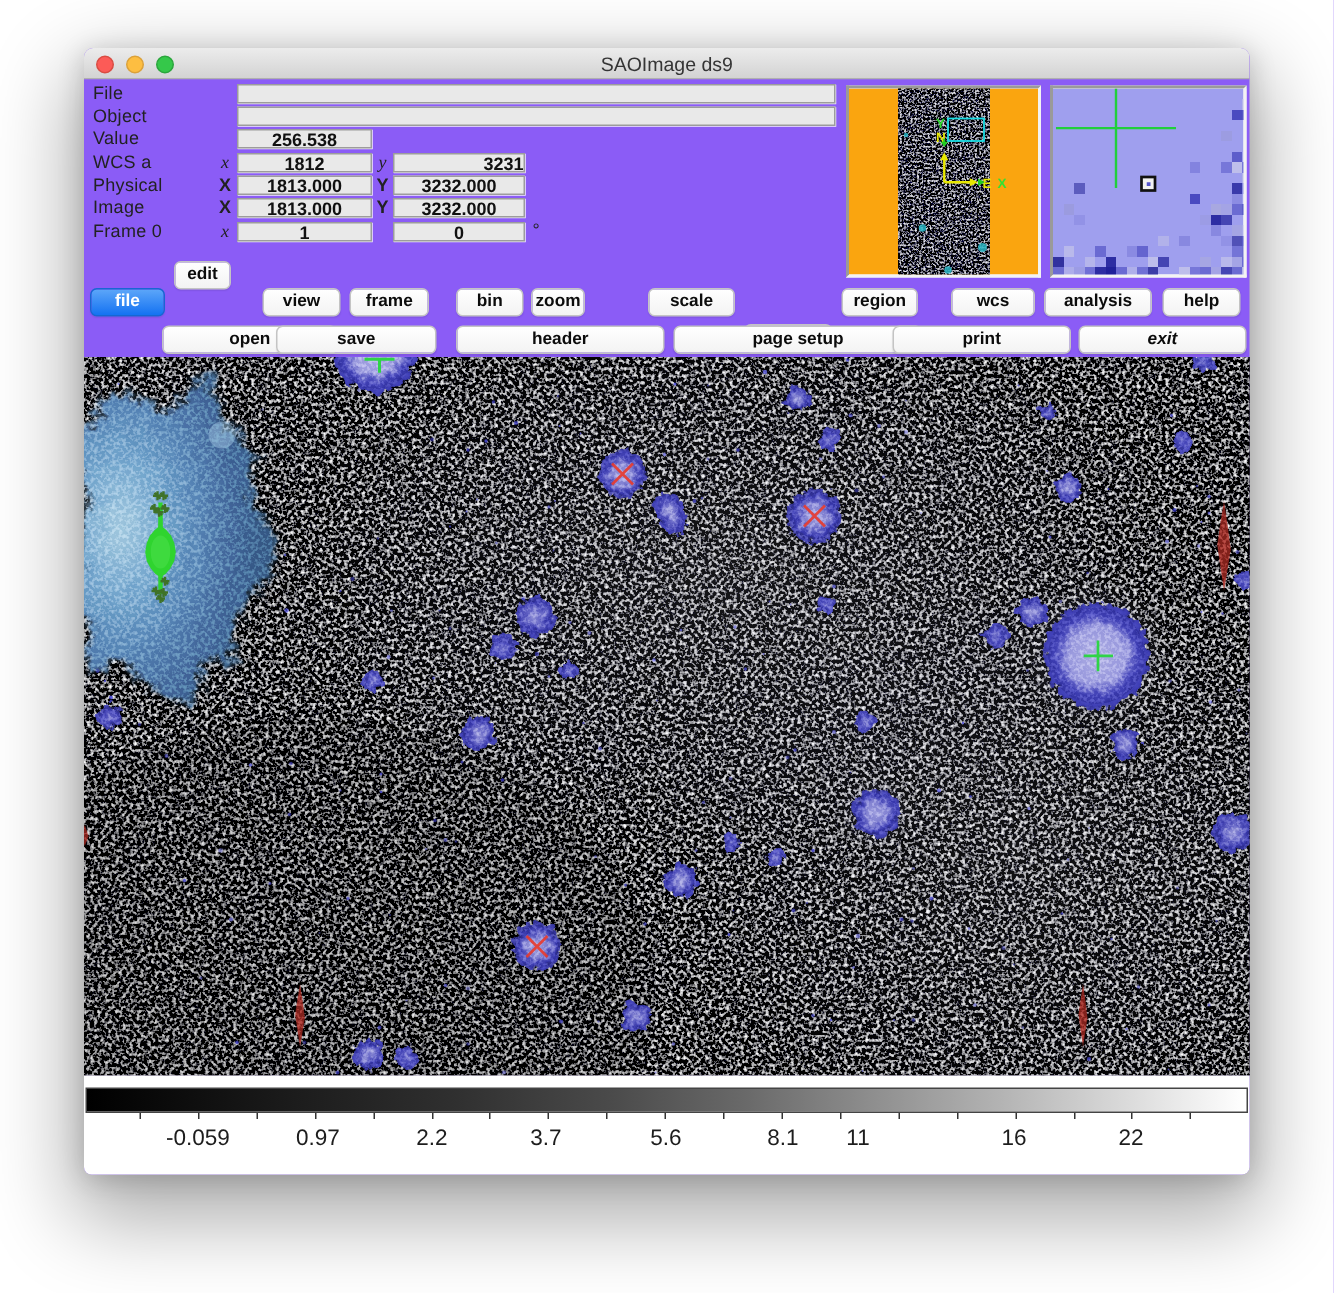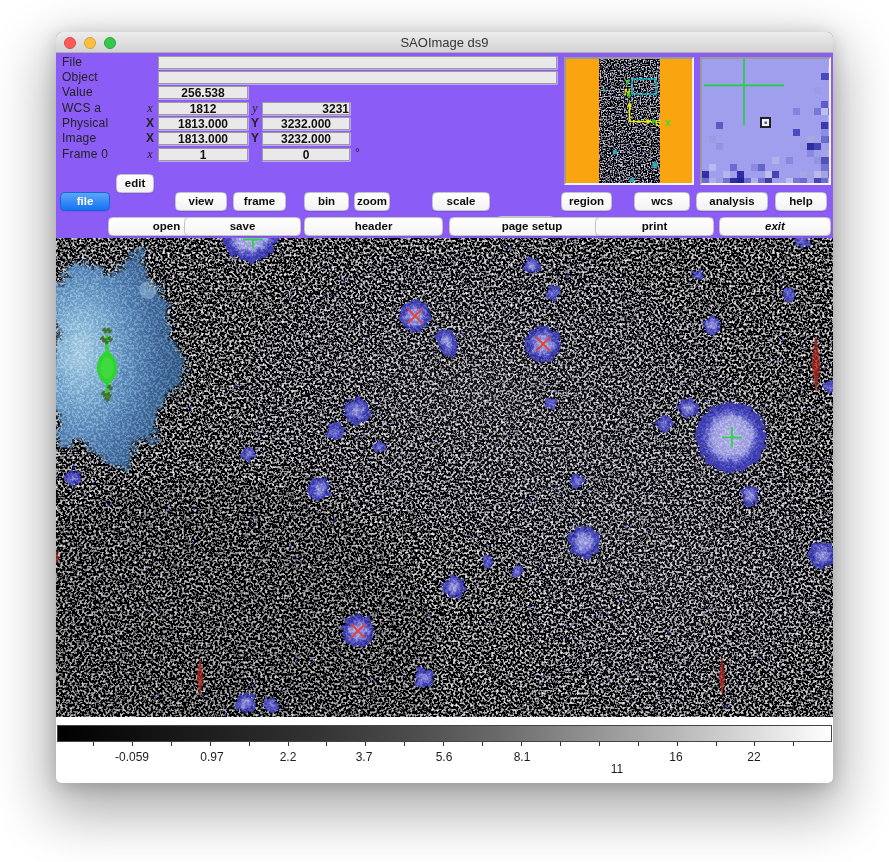--- a/index.html
+++ b/index.html
@@ -10,21 +10,21 @@
 .lab{position:absolute;font-size:12px;font-weight:normal;color:#222;line-height:13px;letter-spacing:0.2px;}
 .fld{position:absolute;height:13px;background:#e9e9e9;border:1px solid #9c9c9c;box-shadow:0.5px 0.5px 0 rgba(255,255,255,0.9);text-align:center;font-size:12px;font-weight:bold;color:#111;line-height:12px;}
 .xy{position:absolute;font-size:12px;color:#222;text-align:center;width:12px;line-height:13px;}
 .btn{position:absolute;height:19px;background:linear-gradient(#ffffff,#f3f3f3);border:1px solid #c4c4c4;border-radius:4.5px;font-size:11.5px;font-weight:bold;color:#0c0c0c;text-align:center;line-height:17px;box-shadow:0 1px 1px rgba(0,0,0,0.08);}
 #bfile{background:linear-gradient(#5ca6f9,#1472f2);color:#fff;border-color:#1767d2;}
 #thumbP,#thumbM{position:absolute;top:25px;height:128px;border:2px solid;border-color:#9a9a9a #f3f3f3 #f3f3f3 #9a9a9a;background:#fff;}
 #imgarea{position:absolute;left:0;top:206px;width:777px;height:479px;background:#000;}
 #bottom{position:absolute;left:0;top:685px;width:777px;height:66px;background:#fff;border-radius:0 0 5px 5px;}
 #cbar{position:absolute;left:1px;top:8px;width:775px;height:17px;background:linear-gradient(90deg,#000 0%,#1c1c1c 18%,#303030 32%,#4a4a4a 45%,#6a6a6a 57%,#8f8f8f 68%,#b4b4b4 79%,#d8d8d8 89%,#fff 100%);border:1px solid #444;}
 .tick{position:absolute;top:25px;width:1px;height:4px;background:#333;}
-.tlab{position:absolute;top:33px;width:60px;margin-left:-30px;text-align:center;font-size:12px;color:#1d1d1d;}
+.tlab{position:absolute;top:33px;width:60px;margin-left:-30px;text-align:center;font-size:15px;color:#1d1d1d;}
 </style></head>
 <body>
 <div id="win">
   <div id="titlebar">
     <div class="tl" style="left:8px;background:#fc5b57;border:0.5px solid #d94c42;"></div>
     <div class="tl" style="left:28px;background:#fdbe41;border:0.5px solid #dba13a;"></div>
     <div class="tl" style="left:48px;background:#35c84a;border:0.5px solid #2aa63c;"></div>
     <div id="title">SAOImage ds9</div>
   </div>
 
@@ -178,21 +178,21 @@
   <div class="btn" style="left:248px;top:160px;width:45px;">bin</div>
   <div class="btn" style="left:298px;top:160px;width:36px;">zoom</div>
   <div class="btn" style="left:376px;top:160px;width:58px;">scale</div>
   <div class="btn" style="left:440px;top:160px;width:59px;margin-top:24px;">color</div>
   <div class="btn" style="left:505px;top:160px;width:51px;">region</div>
   <div class="btn" style="left:578px;top:160px;width:56px;">wcs</div>
   <div class="btn" style="left:640px;top:160px;width:72px;">analysis</div>
   <div class="btn" style="left:719px;top:160px;width:52px;">help</div>
 
   <div class="btn" style="left:4px;top:185px;width:117px;margin-left:48px;">open</div>
-  <div class="btn" style="left:128px;top:185px;width:117px;">save</div>
+  <div class="btn" style="left:128px;top:185px;width:107px;">save</div>
   <div class="btn" style="left:248px;top:185px;width:139px;">header</div>
   <div class="btn" style="left:393px;top:185px;width:166px;">page setup</div>
   <div class="btn" style="left:539px;top:185px;width:119px;">print</div>
   <div class="btn" style="left:663px;top:185px;width:112px;font-style:italic;">exit</div>
 
   <div id="imgarea">
    <svg width="777" height="479" style="display:block;isolation:isolate">
     <defs>
       <filter id="mnoise" x="0" y="0" width="777" height="479" filterUnits="userSpaceOnUse">
         <feTurbulence type="fractalNoise" baseFrequency="0.42" numOctaves="2" seed="7"></feTurbulence>
@@ -565,17 +565,17 @@
     <div class="tick" style="left:621px;"></div>
     <div class="tick" style="left:660px;"></div>
     <div class="tick" style="left:698px;"></div>
     <div class="tick" style="left:737px;"></div>
     <div class="tlab" style="left:76px;">-0.059</div>
     <div class="tlab" style="left:156px;">0.97</div>
     <div class="tlab" style="left:232px;">2.2</div>
     <div class="tlab" style="left:308px;">3.7</div>
     <div class="tlab" style="left:388px;">5.6</div>
     <div class="tlab" style="left:466px;">8.1</div>
-    <div class="tlab" style="left:561px;margin-top:12px;">11</div>
+    <div class="tlab" style="left:516px;">11</div>
     <div class="tlab" style="left:620px;">16</div>
     <div class="tlab" style="left:698px;">22</div>
   </div>
 </div>
 
 </body></html>

